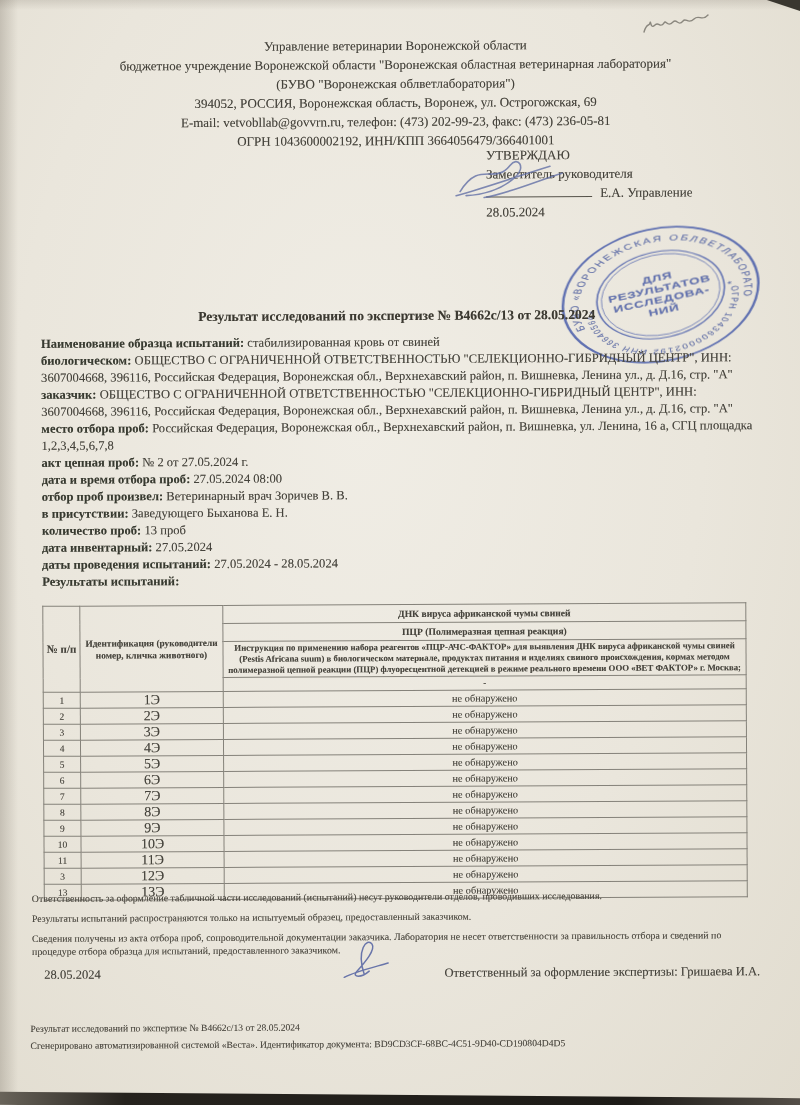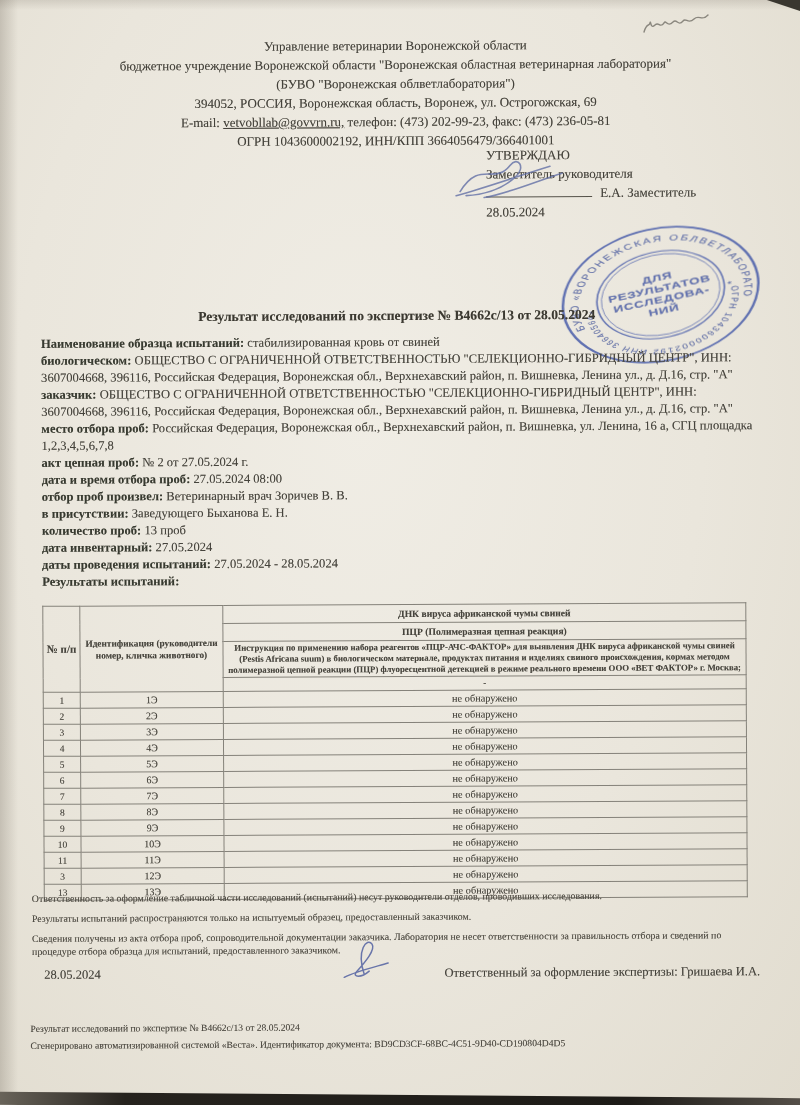--- a/index.html
+++ b/index.html
@@ -10,21 +10,21 @@
     font-family:"Liberation Serif", serif;color:#3e3c35;
   }
   .content{position:absolute;inset:0;transform:rotate(-0.3deg);text-shadow:0 0 0.4px rgba(70,64,56,.4);}
   .edge-left{position:absolute;left:0;top:0;width:18px;height:100%;background:linear-gradient(to right, rgba(110,102,90,.28), rgba(110,102,90,0));}
   .edge-top{position:absolute;left:0;top:0;width:100%;height:10px;background:linear-gradient(to bottom, rgba(110,102,90,.18), rgba(110,102,90,0));}
   .corner-tr{position:absolute;top:0;right:0;width:46px;height:11px;background:#39362f;clip-path:polygon(28% 0,100% 0,100% 100%);}
   .scan-bottom{position:absolute;bottom:-3px;left:-5px;width:812px;height:13px;transform:rotate(0.45deg);
     background:linear-gradient(to right,#6b665c,#26231e 16%,#1d1b17 78%,#57514a);}
   
   .doc-header{position:absolute;top:36px;left:40px;width:716px;text-align:center;font-size:13px;line-height:19px;color:#44423b;}
-  .email-underline{text-decoration:underline;}
+  .email-underline{}
   
   .approval{position:absolute;top:146px;left:488px;width:285px;font-size:13px;line-height:19px;color:#45433c;}
   .sig-line{display:inline-block;width:106px;height:12px;border-bottom:1px solid #55524a;margin-right:8px;}
   .approval-sig{position:absolute;top:150px;left:452px;opacity:.75;}
   
   .stamp{position:absolute;top:220px;left:546px;opacity:.82;filter:blur(.3px);}
   
   .doc-title{position:absolute;top:308px;left:40px;width:716px;text-align:center;font-weight:bold;font-size:13.6px;color:#3b3931;}
   
   .fields{position:absolute;top:334px;left:42px;width:714px;font-size:12.6px;line-height:17px;color:#45433c;}
@@ -34,21 +34,21 @@
   
   .results-table{position:absolute;top:604px;left:42px;width:704px;border-collapse:collapse;color:#46443d;table-layout:fixed;}
   .results-table td{border:1px solid #85827a;text-align:center;vertical-align:middle;padding:1px 3px;}
   .th-num{width:30px;font-size:11px;font-weight:600;line-height:11px;}
   .th-id{width:136px;font-size:9.3px;font-weight:600;line-height:12px;}
   .th-group{font-size:9.6px;font-weight:700;height:15px;line-height:12px;}
   .th-method{font-size:9.6px;font-weight:700;height:15px;line-height:12px;}
   .th-instr{font-size:8.8px;font-weight:700;line-height:11px;padding:3px 14px;}
   .th-sub{font-size:9px;height:11px;line-height:9px;}
   .results-table .c-num{font-size:9.5px;line-height:12px;height:13px;}
-  .results-table .c-id{font-size:10px;line-height:12px;}
+  .results-table .c-id{font-size:14px;line-height:12px;}
   .results-table .c-res{font-size:10.3px;line-height:12px;}
   
   .notes{position:absolute;top:890px;left:30px;width:732px;font-size:9.9px;line-height:13px;color:#4b4840;}
   .notes p{margin:0 0 7px 0;}
   
   .signoff-date{position:absolute;top:966px;left:42px;font-size:12.6px;color:#45433c;}
   .signoff-label{position:absolute;top:966px;right:42px;font-size:12.6px;color:#45433c;}
   .signoff-sig{position:absolute;top:934px;left:332px;opacity:.8;}
   
   .footnote{position:absolute;top:1018px;left:28px;width:720px;font-size:9.6px;line-height:17px;color:#4b4840;}
@@ -77,21 +77,21 @@
         <span class="email-underline">vetvobllab@govvrn.ru,</span>
         <span>телефон: (473) 202-99-23, факс: (473) 236-05-81</span>
       </div>
       <div>ОГРН 1043600002192, ИНН/КПП 3664056479/366401001</div>
     </div>
 
     <div class="approval">
       <div>УТВЕРЖДАЮ</div>
       <div>Заместитель руководителя</div>
       <div>
-        <span class="sig-line"></span><span>Е.А. Заместитель</span>
+        <span class="sig-line"></span><span>Е.А. Управление</span>
       </div>
       <div>28.05.2024</div>
     </div>
 
     <svg class="approval-sig" width="165" height="58" viewBox="0 0 165 58">
       <g fill="none" stroke="#5a68a2" stroke-width="1.6" stroke-linecap="round">
         <path d="M10,42 C30,10 44,36 60,16 C68,6 76,18 66,27 C52,40 34,45 16,46"></path>
         <path d="M6,46 C36,38 70,26 100,17"></path>
         <path d="M34,48 C58,44 86,32 112,24"></path>
       </g>

